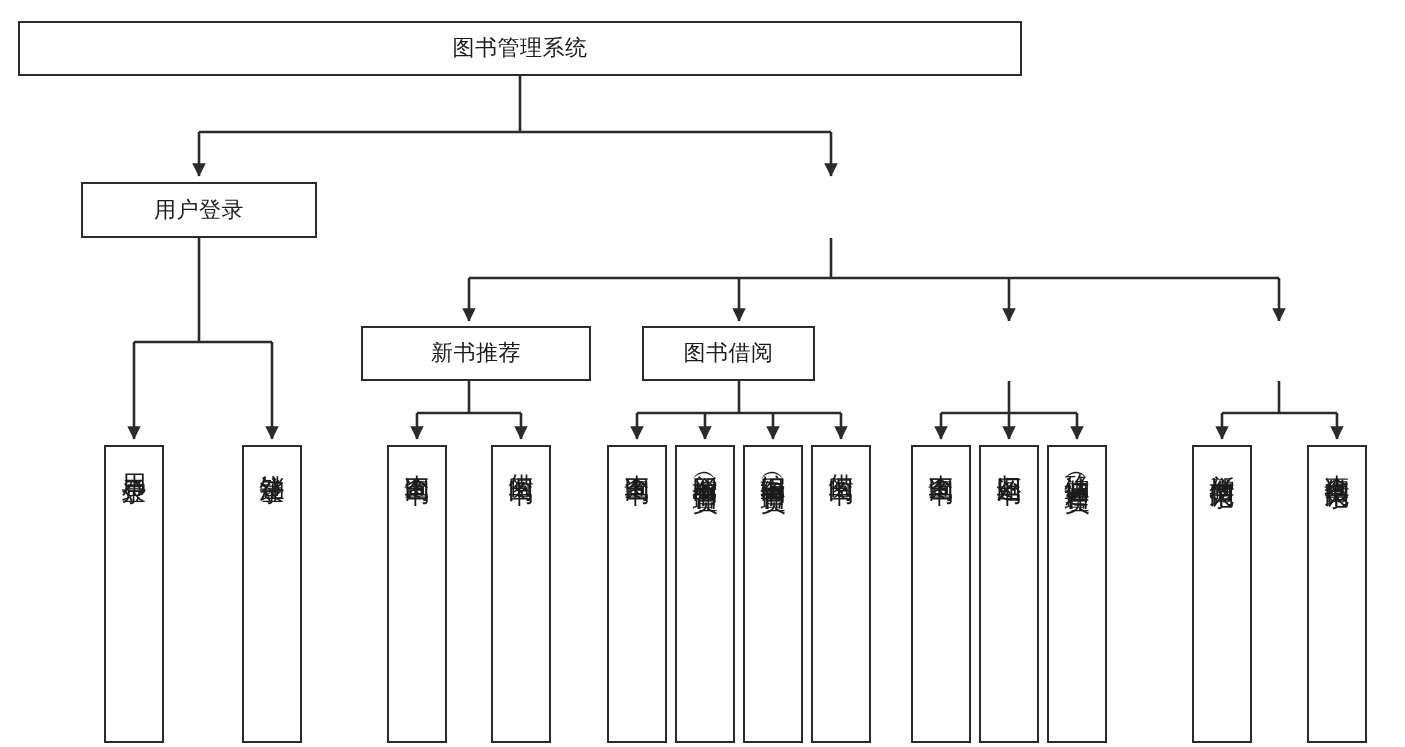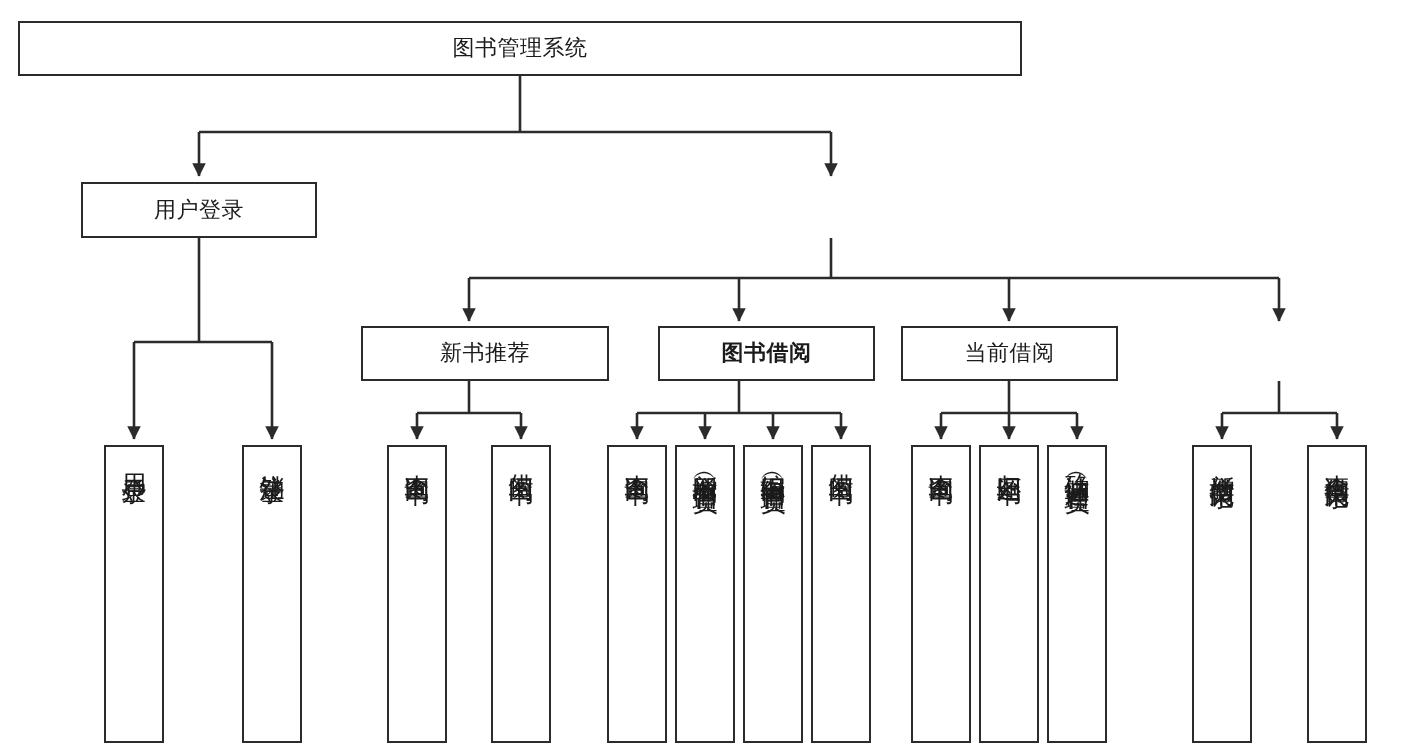--- a/index.html
+++ b/index.html
@@ -134,31 +134,28 @@
 
   <div class="node h" style="left:18px; top:13px; width:1004px; height:55px;">
     <span class="label">图书管理系统</span>
   </div>
 
   <div class="node h" style="left:81px; top:174px; width:236px; height:56px;">
     <span class="label">用户登录</span>
   </div>
 
 
-  <div class="node h" style="left:361px; top:318px; width:248px; height:55px;">
+  <div class="node h" style="left:361px; top:318px; width:230px; height:55px;">
     <span class="label">新书推荐</span>
   </div>
 
-  <div class="node h" style="left:658px; top:318px; width:217px; height:55px;font-weight:bold;">
+  <div class="node h" style="left:642px; top:318px; width:173px; height:55px;">
     <span class="label">图书借阅</span>
   </div>
 
-  <div class="node h" style="left:901px; top:318px; width:217px; height:55px;">
-    <span class="label">当前借阅</span>
-  </div>
 
 
   <div class="node v" style="left:104px; top:437px; width:60px; height:298px;">
     <span class="label">用户登录</span>
   </div>
 
   <div class="node v" style="left:242px; top:437px; width:60px; height:298px;">
     <span class="label">注销登录</span>
   </div>
 

